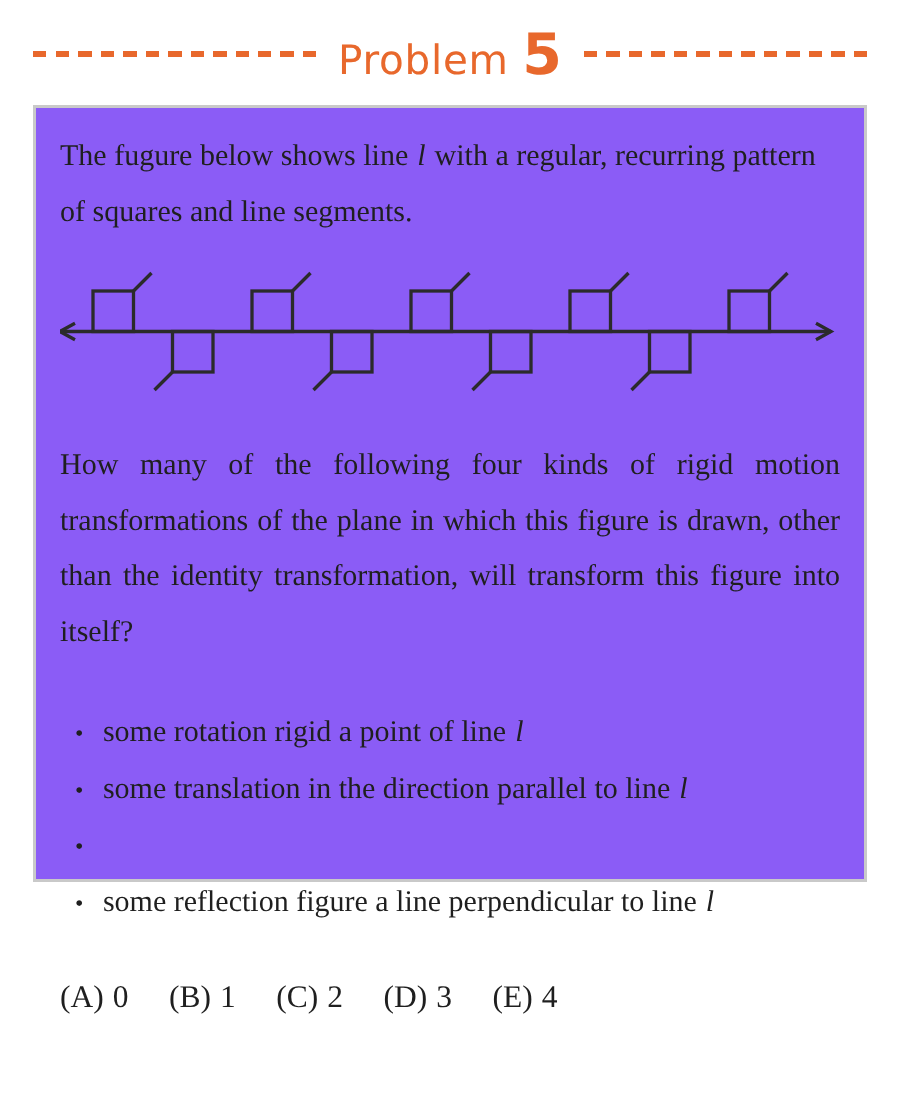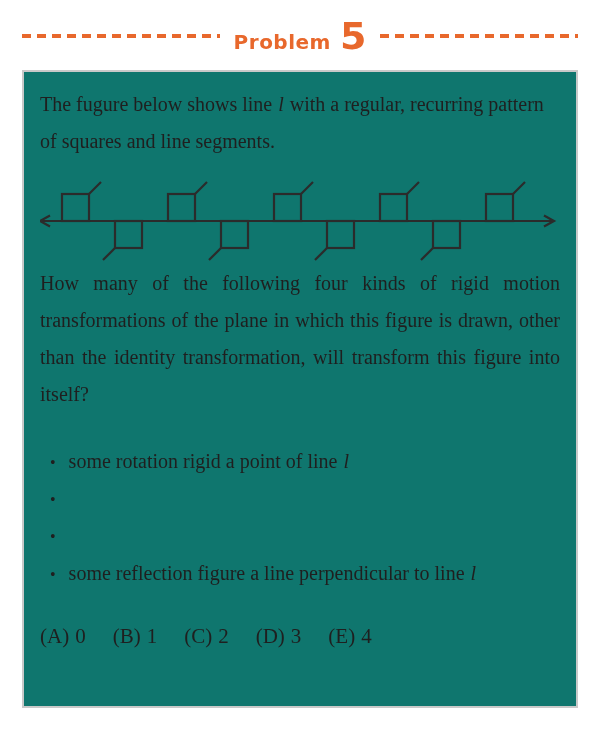--- a/index.html
+++ b/index.html
@@ -27,46 +27,47 @@
       transparent 9px, transparent 15px);
   }
   .title {
     display: flex;
     align-items: baseline;
     gap: 9px;
     white-space: nowrap;
   }
   .problem-label {
     font-family: "DejaVu Sans", sans-serif;
-    font-weight: bold;
-    font-size: 20px;
+    font-weight: normal;
+    font-size: 27px;
     letter-spacing: 0.5px;
     color: var(--accent);
   }
   .problem-number {
     font-family: "DejaVu Sans", sans-serif;
     font-weight: bold;
     font-size: 38px;
     color: var(--accent);
   }
   .card {
     box-sizing: border-box;
     width: 556px;
-    height: 638px;
+    height: 518px;
     margin: 12px 22px 0 22px;
     border: 2px solid #c9c9c9;
-    background: #0f766e;
+    background: #8b5cf6;
     padding: 14px 16px 0 16px;
   }
   .para {
     margin: 0;
     font-size: 20px;
     line-height: 37px;
   }
   .question {
+    margin-top: 27px;
     text-align: justify;
     text-align-last: left;
   }
   .var { font-style: italic; padding: 0 1px; }
   .figure { display: block; margin: 17px 0 0 0; }
   .bullets { margin: 30px 0 0 0; }
   .bullet {
     display: flex;
     align-items: baseline;
     font-size: 20px;
@@ -130,20 +131,21 @@
 
   <p class="para question">How many of the following four kinds of rigid motion transformations of the plane in which this figure is drawn, other than the identity transformation, will transform this figure into itself?</p>
 
   <div class="bullets">
     <div class="bullet">
       <span class="dot">•</span>
       <span><span>some rotation rigid a point of line </span><i class="var">l</i></span>
     </div>
     <div class="bullet">
       <span class="dot">•</span>
+      <span><span>some translation in the direction parallel to line </span><i class="var">l</i></span>
     </div>
     <div class="bullet">
       <span class="dot">•</span>
     </div>
     <div class="bullet">
       <span class="dot">•</span>
       <span><span>some reflection figure a line perpendicular to line </span><i class="var">l</i></span>
     </div>
   </div>
 

